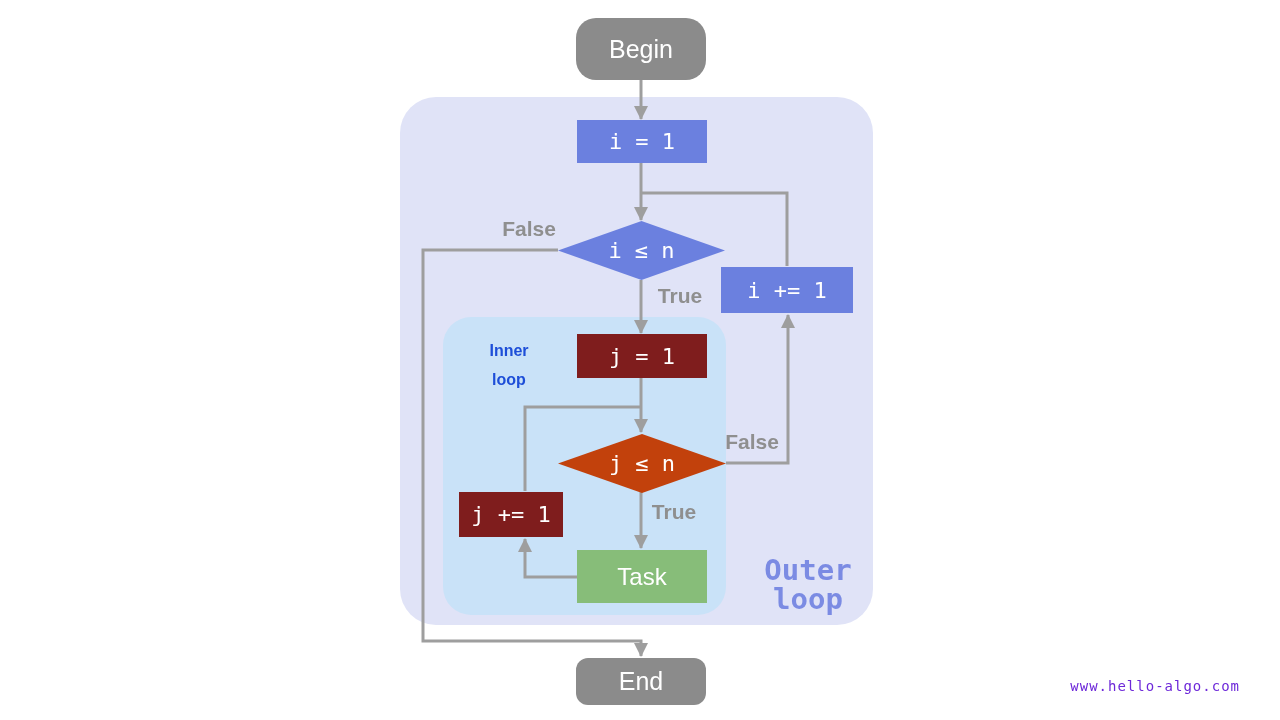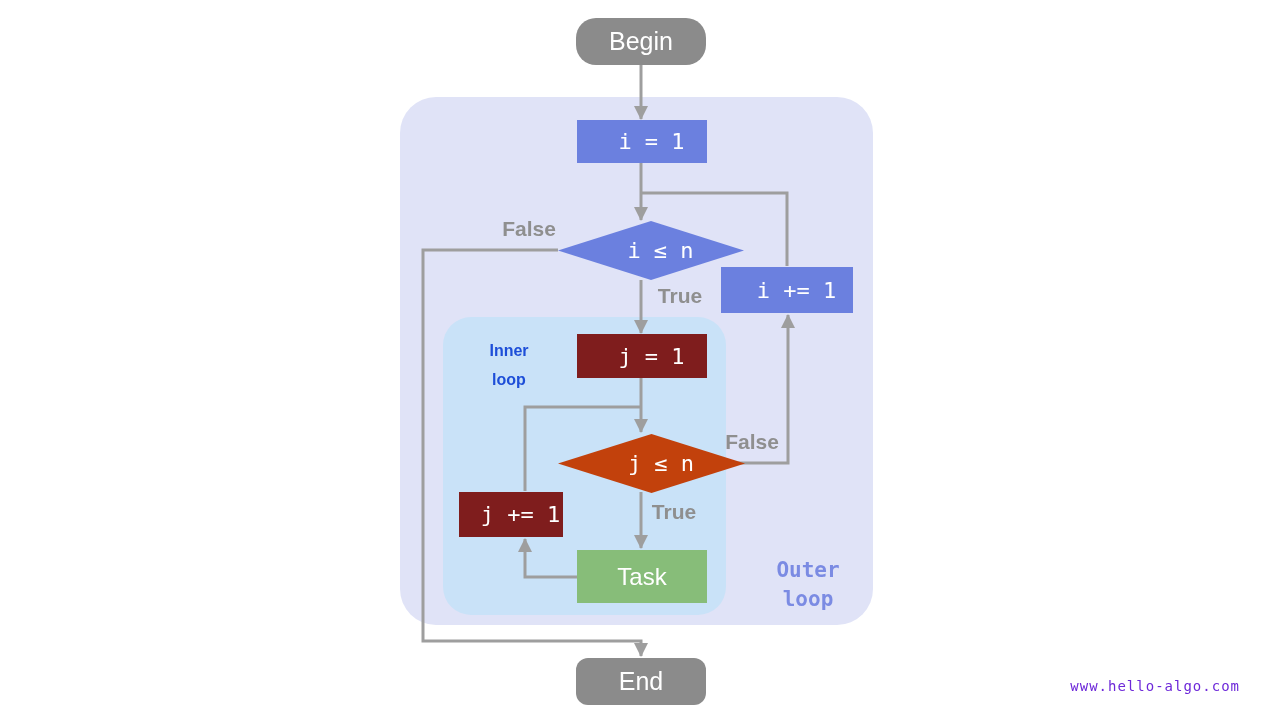--- a/index.html
+++ b/index.html
@@ -12,34 +12,34 @@
   .region-inner{left:443px;top:317px;width:283px;height:298px;background:#c9e2f8;border-radius:28px;}
   .edges{position:absolute;left:0;top:0;width:1280px;height:720px;pointer-events:none;}
   .node{
     position:absolute;display:flex;align-items:center;justify-content:center;
     color:#ffffff;text-align:center;box-sizing:border-box;
   }
   .terminal{background:#8b8b8b;border-radius:12px;font-size:25px;}
   .rect-outer{background:#6b80df;}
   .rect-inner{background:#7f1d1d;}
   .rect-task{background:#87bd79;font-size:24px;}
-  .code{font-family:"DejaVu Sans Mono","Liberation Mono",monospace;font-size:22px;padding-left:19px;}
+  .code{font-family:"DejaVu Sans Mono","Liberation Mono",monospace;font-size:22px;}
   .diamond{
     position:absolute;display:flex;align-items:center;justify-content:center;
     color:#ffffff;clip-path:polygon(50% 0%,100% 50%,50% 100%,0% 50%);
   }
   .diamond-outer{background:#6b80df;}
   .diamond-inner{background:#c2410c;}
   .edge-label{
     position:absolute;font-weight:bold;font-size:21px;color:#8f8f8f;text-align:center;
   }
   .loop-label{position:absolute;font-weight:bold;text-align:center;line-height:29px;}
   .loop-label-inner{left:459px;top:336px;width:100px;font-size:16px;color:#1d4ed8;}
   .loop-label-outer{
-    left:748px;top:556px;width:120px;font-size:21px;color:#7b8be3;
+    left:748px;top:556px;width:120px;font-size:29px;color:#7b8be3;
     font-family:"DejaVu Sans Mono","Liberation Mono",monospace;
   }
   .watermark{
     position:absolute;left:1020px;top:678px;width:220px;text-align:right;
     font-family:"DejaVu Sans Mono","Liberation Mono",monospace;
     font-size:14px;letter-spacing:1px;color:#6d28d9;
   }
 </style>
 </head>
 <body>
@@ -62,21 +62,21 @@
       <polyline points="558,250 423,250 423,641 641,641 641,656" marker-end="url(#ah)"></polyline>
       <polyline points="641,280 641,333" marker-end="url(#ah)"></polyline>
       <polyline points="641,378 641,432" marker-end="url(#ah)"></polyline>
       <polyline points="525,491 525,407 642,407"></polyline>
       <polyline points="726,463 788,463 788,315" marker-end="url(#ah)"></polyline>
       <polyline points="641,492 641,548" marker-end="url(#ah)"></polyline>
       <polyline points="577,577 525,577 525,539" marker-end="url(#ah)"></polyline>
     </g>
   </svg>
 
-  <div class="node terminal" style="left:576px;top:18px;width:130px;height:47px;border-radius:20px;">Begin</div>
+  <div class="node terminal" style="left:576px;top:18px;width:130px;height:62px;border-radius:20px;">Begin</div>
 
   <div class="node rect-outer code" style="left:577px;top:120px;width:130px;height:43px;">i = 1</div>
 
   <div class="diamond diamond-outer code" style="left:558px;top:221px;width:167px;height:59px;">i ≤ n</div>
 
   <div class="node rect-outer code" style="left:721px;top:267px;width:132px;height:46px;">i += 1</div>
 
   <div class="node rect-inner code" style="left:577px;top:334px;width:130px;height:44px;">j = 1</div>
 
   <div class="diamond diamond-inner code" style="left:558px;top:434px;width:168px;height:59px;">j ≤ n</div>

